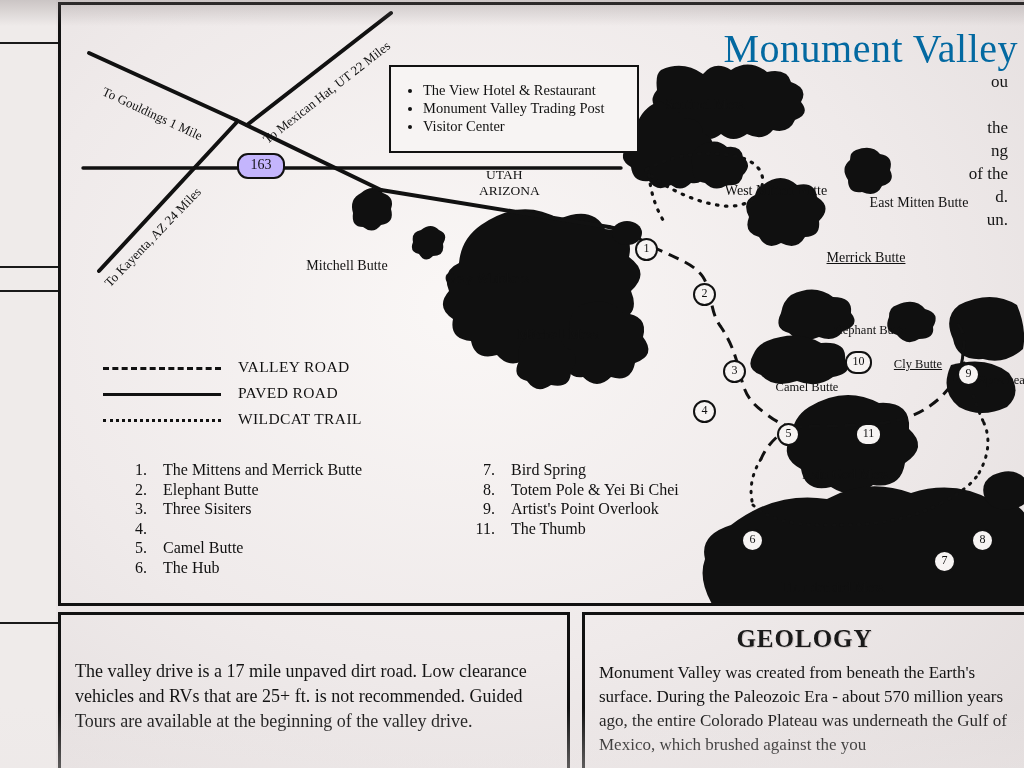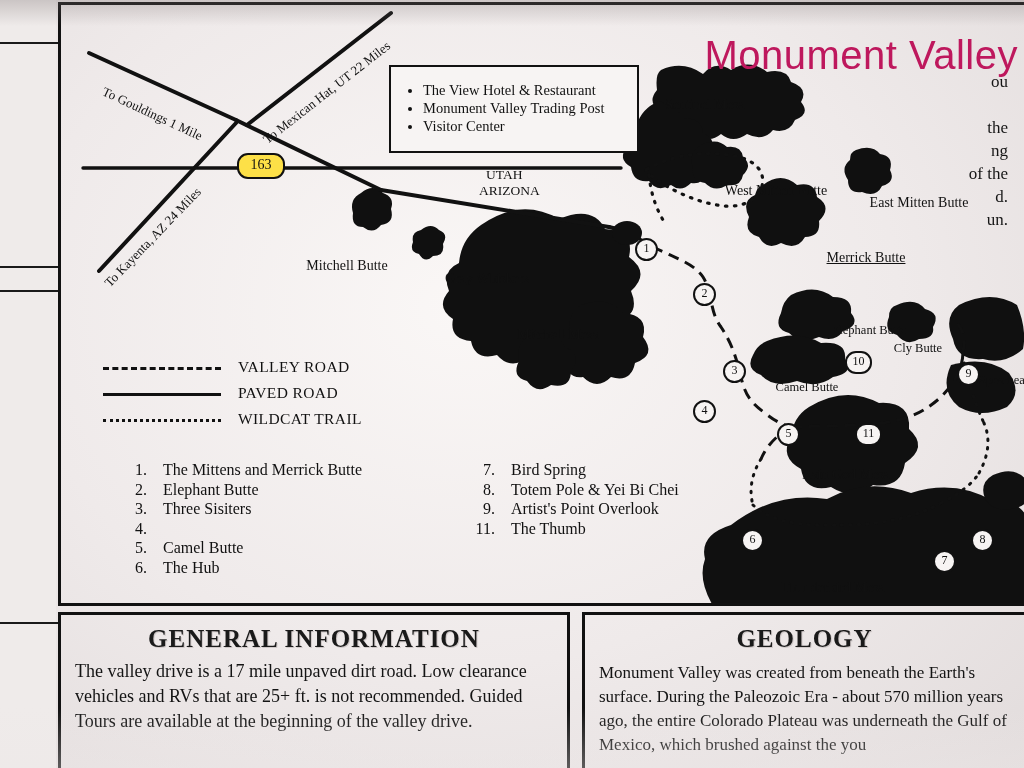--- a/index.html
+++ b/index.html
@@ -65,25 +65,25 @@
     box-sizing: border-box;
     overflow: hidden;
   }
   .map-inner {
     position: absolute;
     inset: 0;
   }
   
   .map-title {
     position: absolute;
-    right: 6px; top: 28px;
-    font-family: Liberation Sans, sans-serif;
+    right: 6px; top: 20px;
+    font-family: Liberation Serif, serif;
     font-size: 40px;
     letter-spacing: 0.5px;
-    color: #be185d;
+    color: #0369a1;
     white-space: nowrap;
   }
   
   svg.roads {
     position: absolute;
     left: 0; top: 0;
     width: 966px; height: 604px;
   }
   
   .callout {
@@ -104,21 +104,21 @@
     font-size: 14.5px;
     line-height: 18px;
     color: #111;
   }
   
   .shield {
     position: absolute;
     width: 44px; height: 22px;
     border: 2px solid #111;
     border-radius: 11px / 11px;
-    background: #fde047;
+    background: #c4b5fd;
     text-align: center;
     font-size: 14px;
     line-height: 19px;
     font-family: "Liberation Serif", serif;
     color: #111;
   }
   
   .road-label {
     position: absolute;
     font-family: "Liberation Serif", serif;
@@ -370,21 +370,21 @@
       <div class="state-label" style="left:418px; top:178px; width:86px;">ARIZONA</div>
 
       <div class="place" style="left:604px; top:92px; width:80px;"><span>Sentinel Mesa</span></div>
       <div class="place" style="left:660px; top:178px; width:110px;"><span>West Mitten Butte</span></div>
       <div class="place" style="left:808px; top:190px; width:100px;"><span>East Mitten Butte</span></div>
       <div class="place" style="left:760px; top:245px; width:90px;text-decoration:underline;"><span>Merrick Butte</span></div>
       <div class="place" style="left:244px; top:253px; width:84px;"><span>Mitchell Butte</span></div>
       <div class="place" style="left:382px; top:266px; width:88px;"><span>Gray Whiskers</span></div>
       <div class="place" style="left:452px; top:322px; width:90px;"><span>Mitchell Mesa</span></div>
       <div class="place small" style="left:762px; top:318px; width:92px;"><span>Elephant Butte</span></div>
-      <div class="place small" style="left:818px; top:336px; width:78px;"><span>Cly Butte</span></div>
+      <div class="place small" style="left:818px; top:352px; width:78px;text-decoration:underline;"><span>Cly Butte</span></div>
       <div class="place small" style="left:700px; top:375px; width:92px;"><span>Camel Butte</span></div>
       <div class="place" style="left:740px; top:462px; width:90px;"><span>Rain God Mesa</span></div>
       <div class="place" style="left:692px; top:575px; width:160px;"><span>Thunderbird Mesa</span></div>
       <div class="place small" style="left:918px; top:368px; width:60px; text-align:left;"><span>Spearhead Mesa</span></div>
 
       <div class="stop" style="left:574px; top:233px;">1</div>
       <div class="stop" style="left:632px; top:278px;">2</div>
       <div class="stop" style="left:662px; top:355px;">3</div>
       <div class="stop" style="left:632px; top:395px;">4</div>
       <div class="stop" style="left:716px; top:418px;">5</div>
@@ -453,21 +453,20 @@
               <span class="idx-num">11.</span>
               <span class="idx-name">The Thumb</span>
             </div>
         </div>
       </div>
 
     </div>
   </div>
 
   <div class="panel panel-gi">
-    <div class="panel-title">GENERAL INFORMATION</div>
     <div class="panel-body">The valley drive is a 17 mile unpaved dirt road. Low clearance vehicles and RVs that are 25+ ft. is not recommended. Guided Tours are available at the beginning of the valley drive.</div>
   </div>
 
   <div class="panel panel-geo">
     <div class="panel-title">GEOLOGY</div>
     <div class="panel-body">Monument Valley was created from beneath the Earth's surface. During the Paleozoic Era - about 570 million years ago, the entire Colorado Plateau was underneath the Gulf of Mexico, which brushed against the you</div>
   </div>
 
   <div id="shadowtop"></div>
   <div id="blurbottom"></div>

